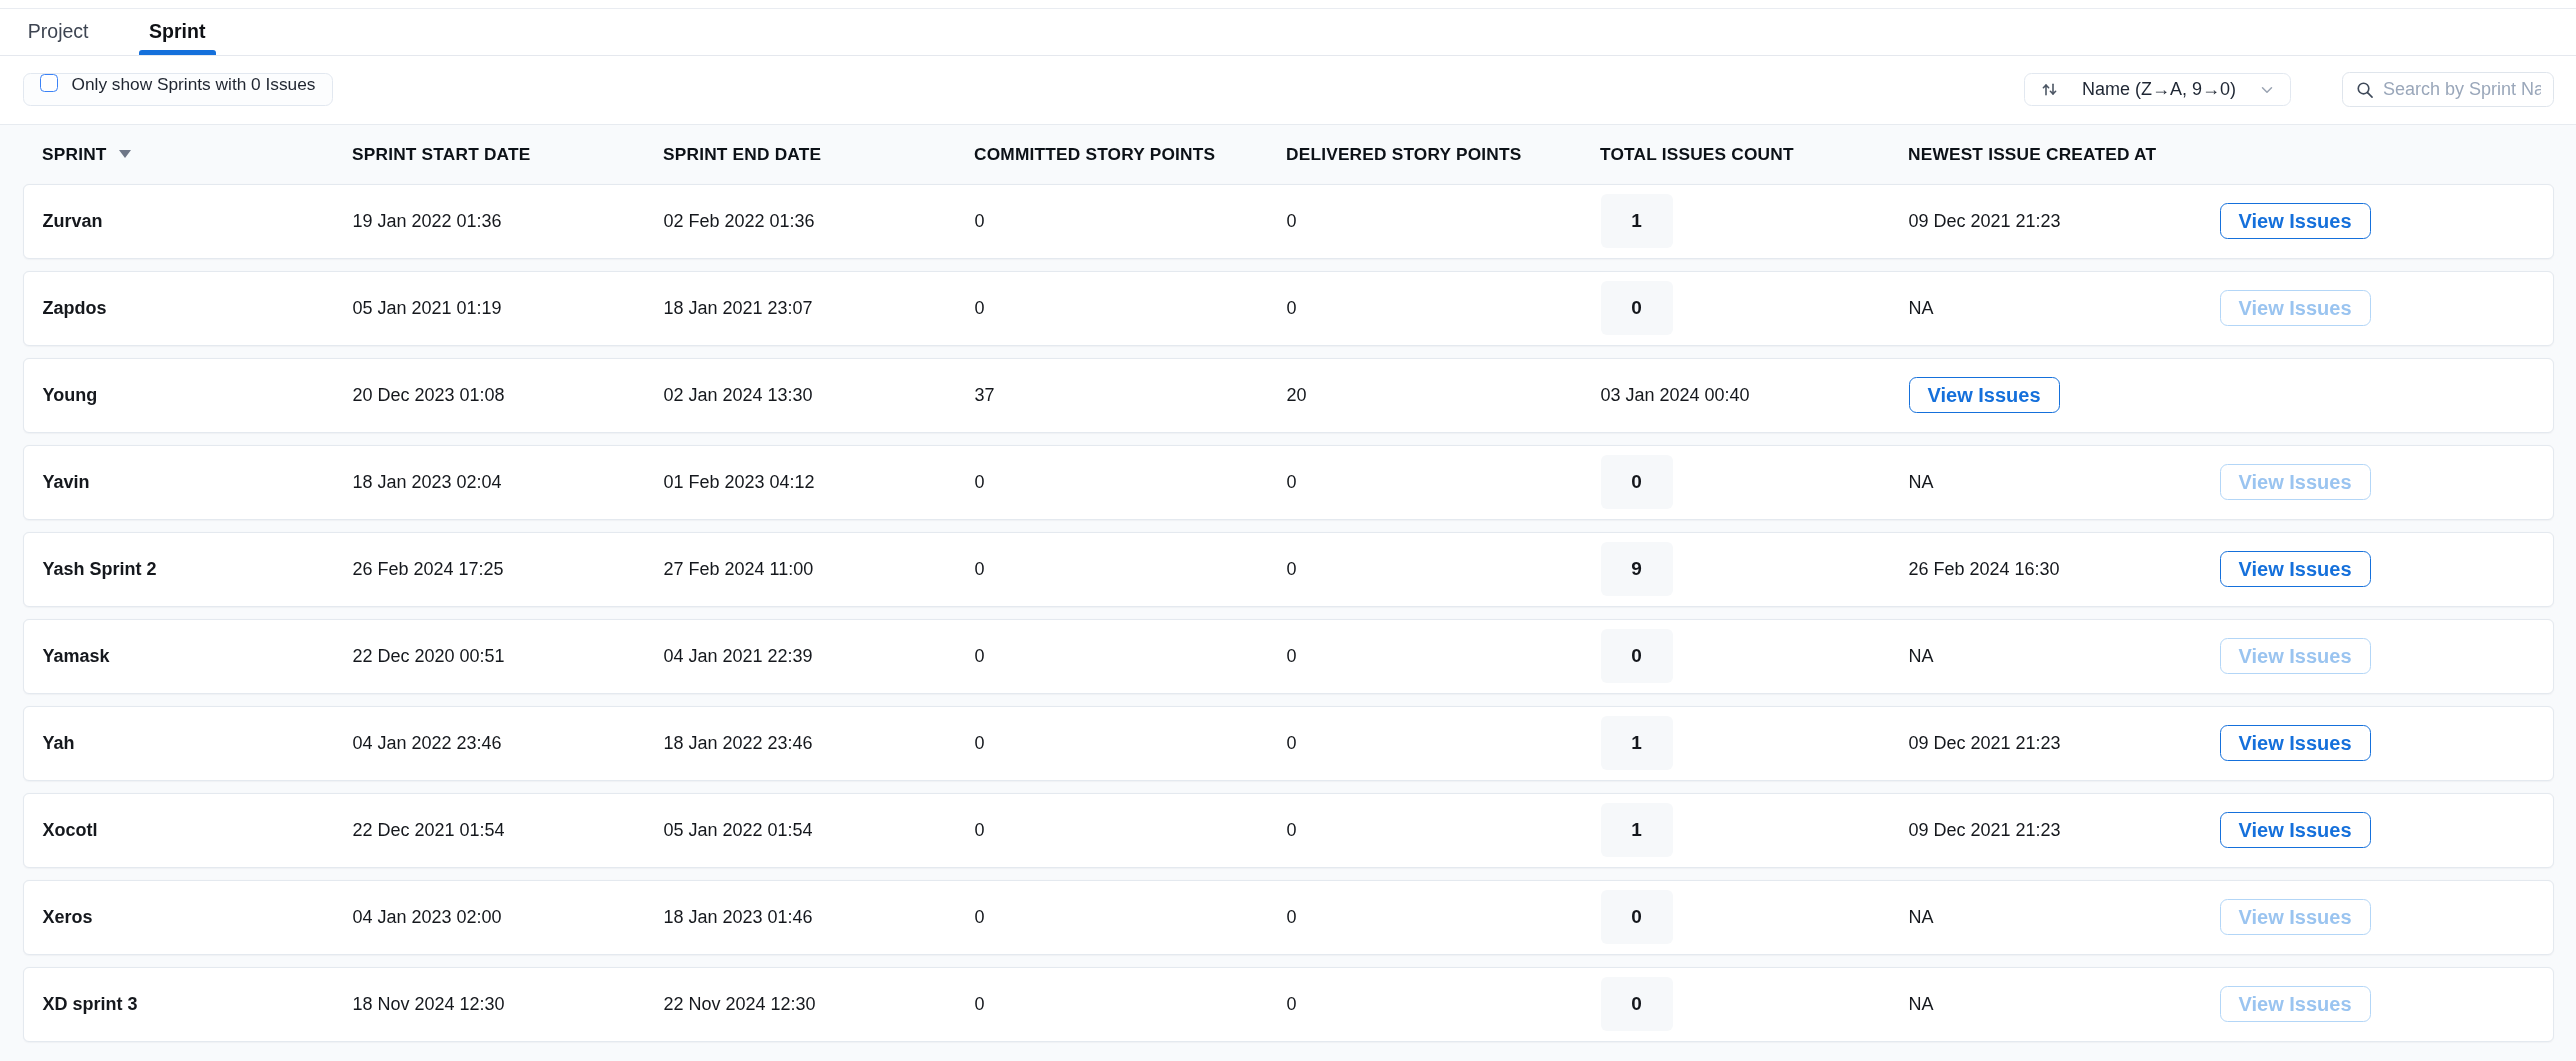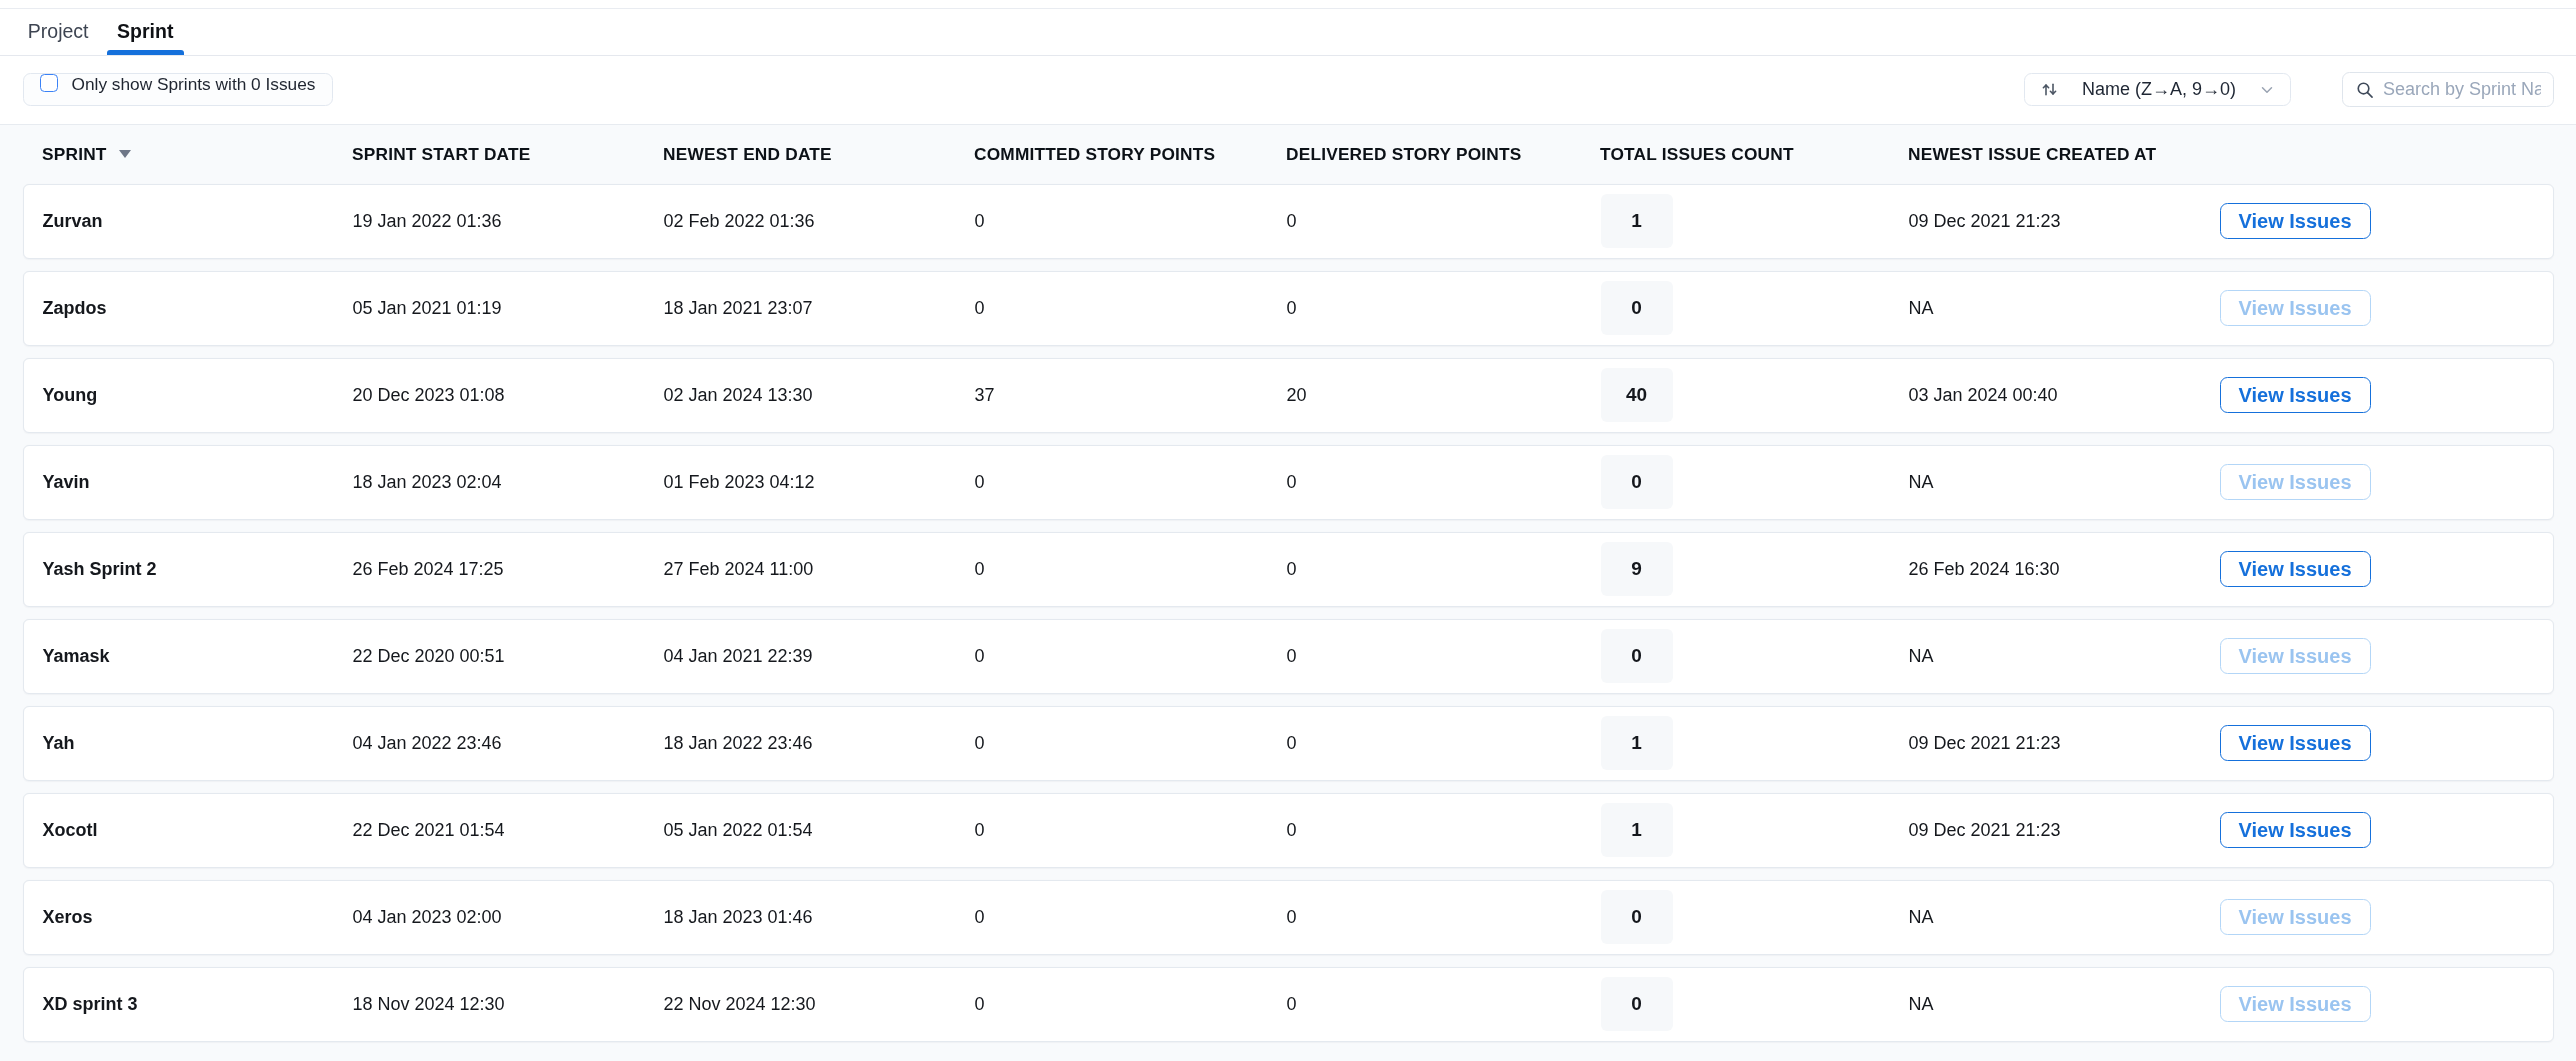--- a/index.html
+++ b/index.html
@@ -10,20 +10,21 @@
   }
 
   
   .tabbar {
     margin-top: 7.5px;
     border-top: 0.8px solid #e9ecf1;
     border-bottom: 0.8px solid #e5e8ee;
     height: 48px;
     display: flex; align-items: stretch;
     padding: 0 13.5px;
+    gap: 32px;
   }
   .tab {
     display: flex; align-items: center;
     padding: 0 10.5px; margin: 0 3.8px;
     font-size: 19.5px; color: #3d4451;
     position: relative; cursor: pointer;
   }
   .tab.active { font-weight: 700; color: #0f1115; }
   .tab.active::after {
     content: ""; position: absolute; left: 0; right: 0; bottom: 0;
@@ -170,21 +171,21 @@
 </div>
 
 <div class="content">
 
   <div class="thead grid">
     <div class="th th-sprint">
       <span>SPRINT</span>
       <span class="sort-triangle"></span>
     </div>
     <div class="th">SPRINT START DATE</div>
-    <div class="th">NEWEST END DATE</div>
+    <div class="th">SPRINT END DATE</div>
     <div class="th">COMMITTED STORY POINTS</div>
     <div class="th">DELIVERED STORY POINTS</div>
     <div class="th">TOTAL ISSUES COUNT</div>
     <div class="th">NEWEST ISSUE CREATED AT</div>
     <div class="th"></div>
   </div>
 
   <div class="card grid">
     <div class="cell name">Zurvan</div>
     <div class="cell">19 Jan 2022 01:36</div>
@@ -210,23 +211,20 @@
     <div class="cell">NA</div>
     <div class="cell"><button class="btn disabled">View Issues</button></div>
   </div>
 
   <div class="card grid">
     <div class="cell name">Young</div>
     <div class="cell">20 Dec 2023 01:08</div>
     <div class="cell">02 Jan 2024 13:30</div>
     <div class="cell">37</div>
     <div class="cell">20</div>
-    <div class="cell">
-        <span class="badge">40</span>
-      </div>
     <div class="cell">03 Jan 2024 00:40</div>
     <div class="cell"><button class="btn">View Issues</button></div>
   </div>
 
   <div class="card grid">
     <div class="cell name">Yavin</div>
     <div class="cell">18 Jan 2023 02:04</div>
     <div class="cell">01 Feb 2023 04:12</div>
     <div class="cell">0</div>
     <div class="cell">0</div>

